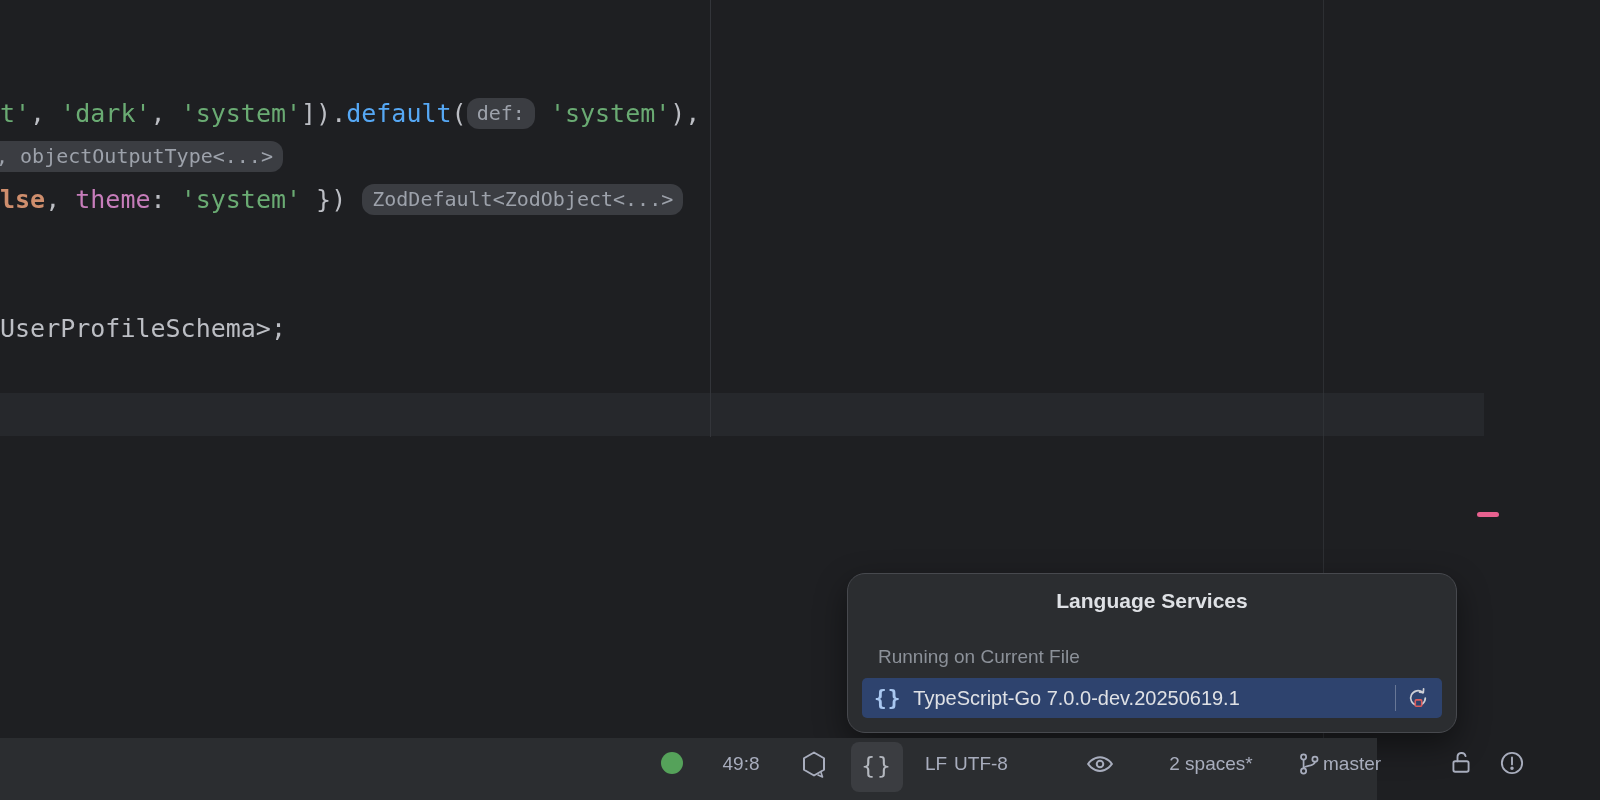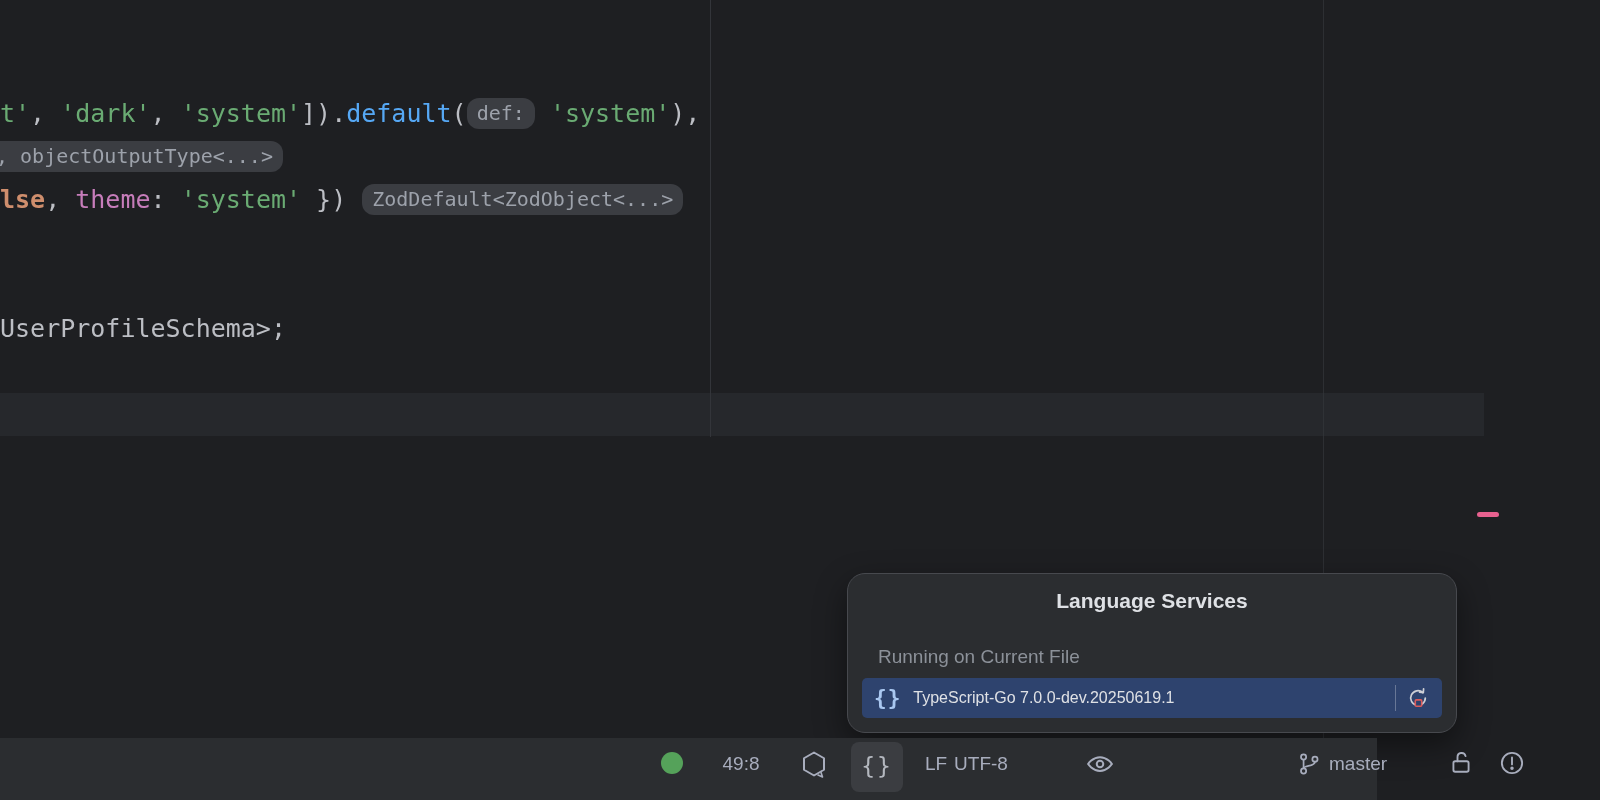--- a/index.html
+++ b/index.html
@@ -64,21 +64,21 @@
     position:absolute; left:14px; top:104px; width:580px; height:40px;
     background:var(--selection-blue,#2E436E); border-radius:5px;
     display:flex; align-items:center; padding:0 12px;
   }
   .svc-braces {
     font-family:"DejaVu Sans Mono","Liberation Mono",monospace;
     font-size:21px; font-weight:700; letter-spacing:1px;
     color:var(--braces-blue,#A9C7F0);
   }
   .svc-name {
-    margin-left:12px; flex:1; font-size:16px;
+    margin-left:12px; flex:1; font-size:20px;
     color:var(--popup-text-fg,#DFE1E5); white-space:nowrap; overflow:hidden;
   }
   .svc-sep { width:1px; height:26px; background:rgba(255,255,255,.28); margin:0 10px 0 4px; }
   .svc-restart { width:24px; height:24px; color:#CED0D6; cursor:pointer; }
 
   
   .statusbar {
     position:absolute; left:0; top:738px; width:1377px; height:62px;
     background:var(--panel-bg,#2B2D30); color:var(--status-fg,#A8ADBD);
   }
@@ -104,21 +104,21 @@
     position:absolute; left:851px; top:4px; width:52px; height:50px;
     background:var(--widget-active-bg,#3B3D41); border-radius:8px;
     display:flex; align-items:center; justify-content:center; cursor:pointer;
   }
   .widget-braces {
     font-family:"DejaVu Sans Mono","Liberation Mono",monospace;
     font-size:23px; letter-spacing:2px; color:#B4B8BF; padding-bottom:3px;
   }
   .sb-branch {
     position:absolute; left:1296px; top:0; height:52px;
-    display:flex; align-items:center; gap:7px; cursor:pointer;
+    display:flex; align-items:center; gap:1px; cursor:pointer;
   }
   .sb-branch .label { font-size:19px; color:var(--status-fg,#A8ADBD); }
   svg { display:block; }
 </style>
 </head>
 <body>
 
 <div class="screen">
 
   <div class="editor">
@@ -177,20 +177,21 @@
 
     <div class="sb-text pos-enc">UTF-8</div>
 
     <div class="sb-icon pos-eye">
       <svg width="30" height="30" viewBox="0 0 24 24" fill="none" stroke="currentColor" stroke-width="1.6">
         <path d="M2.5 12S6 6.5 12 6.5 21.5 12 21.5 12 18 17.5 12 17.5 2.5 12 2.5 12Z"></path>
         <circle cx="12" cy="12" r="2.6"></circle>
       </svg>
     </div>
 
+    <div class="sb-text pos-indent">2 spaces*</div>
 
     <div class="sb-branch">
       <span>
         <svg width="26" height="26" viewBox="0 0 24 24" fill="none" stroke="currentColor" stroke-width="1.6">
           <circle cx="7" cy="5.5" r="2.4"></circle>
           <circle cx="7" cy="18.5" r="2.4"></circle>
           <circle cx="17.5" cy="7.5" r="2.4"></circle>
           <path d="M7 8v8"></path>
           <path d="M17.5 10c0 4.5-10.5 3-10.5 6"></path>
         </svg>

